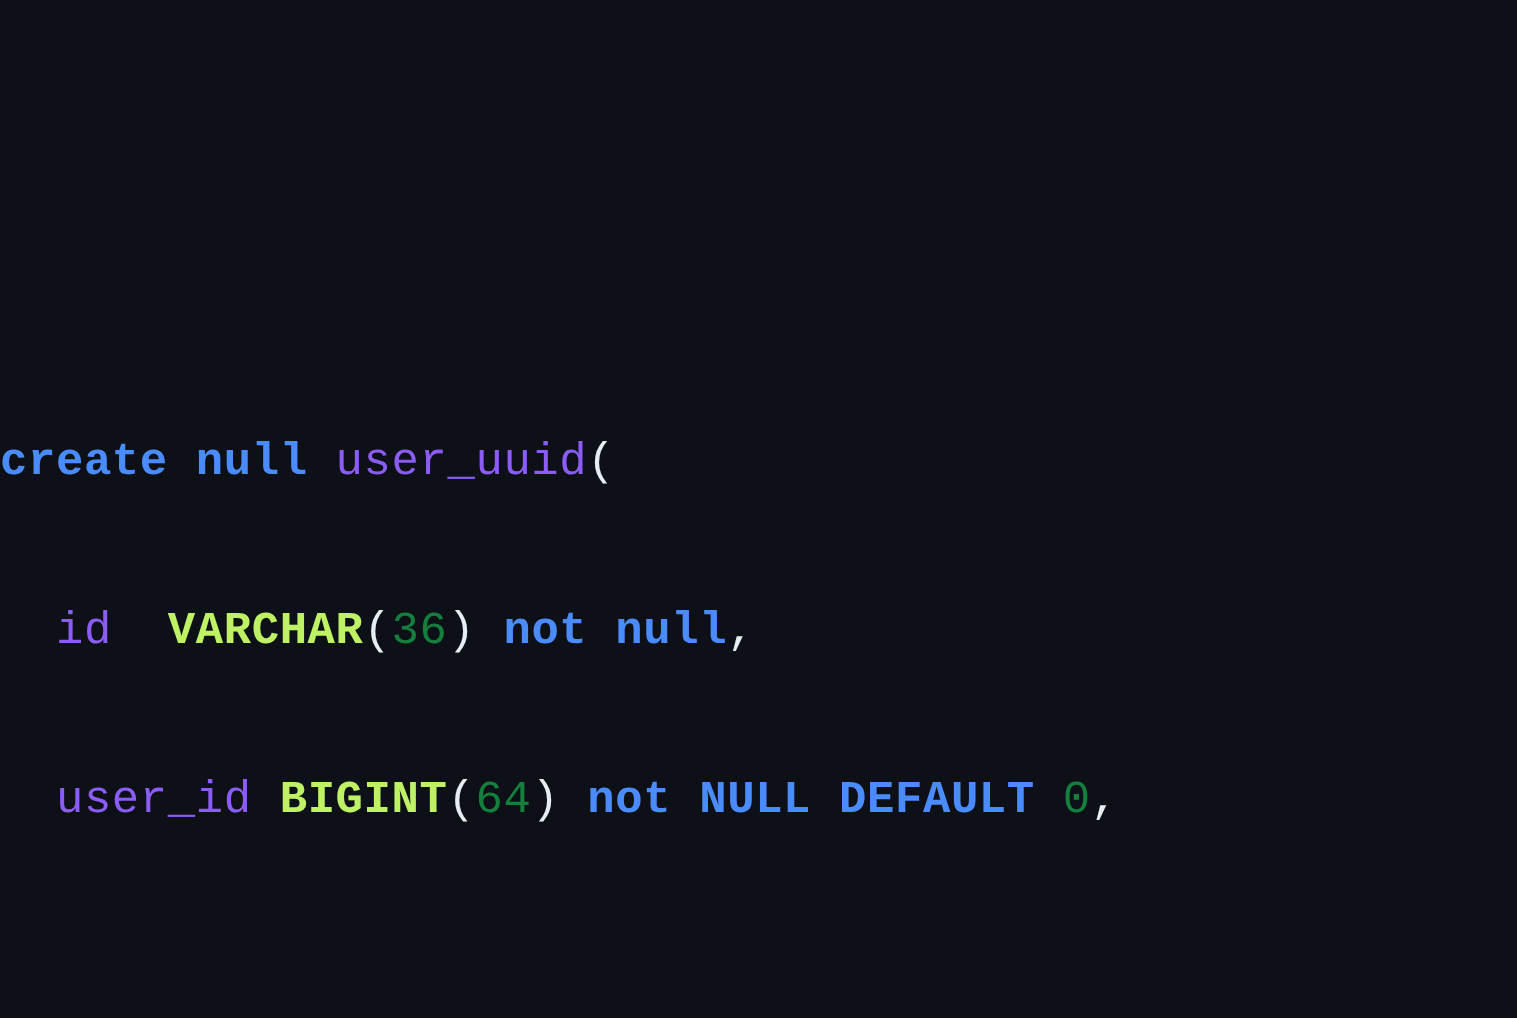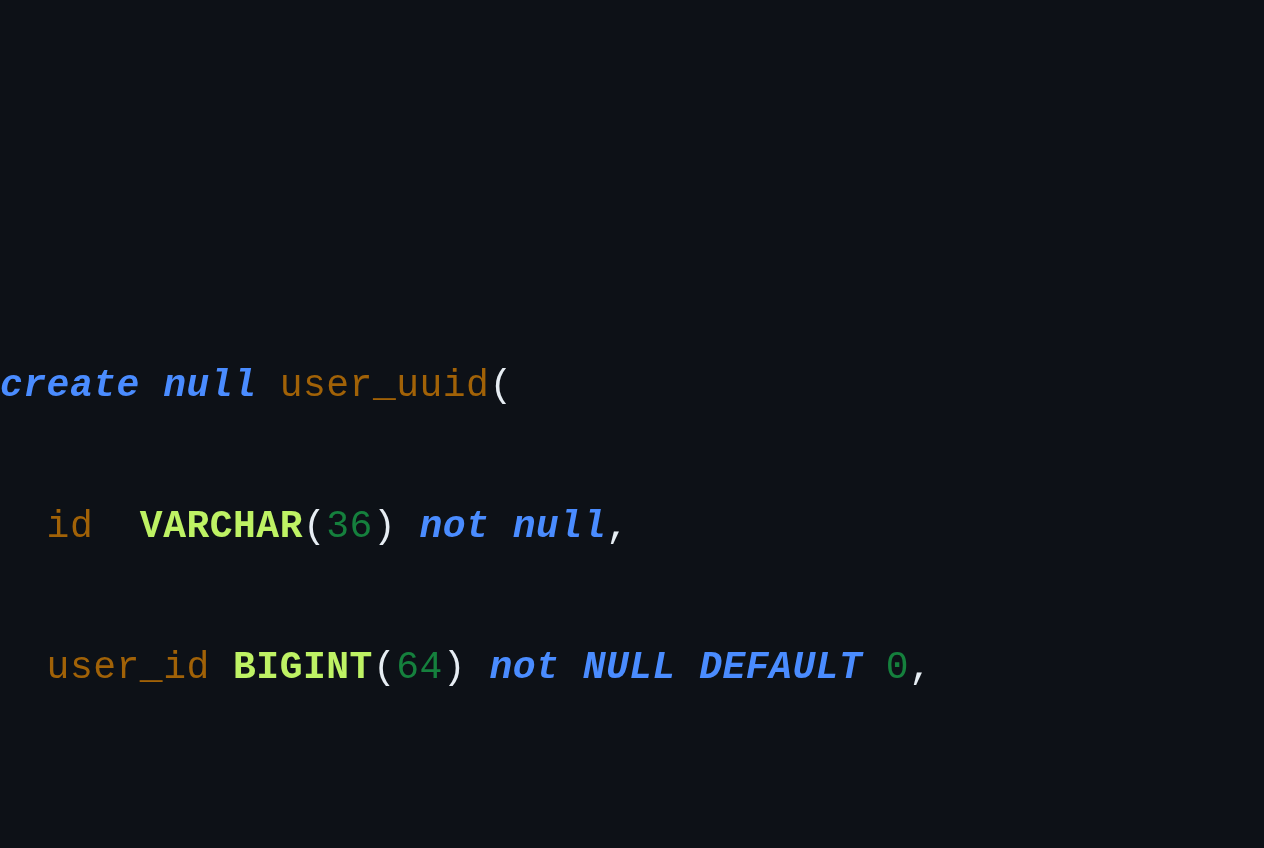--- a/index.html
+++ b/index.html
@@ -8,25 +8,25 @@
       color: #c9d1d9;
       font-family: 'SF Mono', 'Monaco', 'Menlo', 'Consolas', 'Courier New', monospace;
       font-size: 38px;
       line-height: 1.85;
       padding: 0;
       white-space: pre;
       letter-spacing: 0.5px;
       font-weight: 500;
     }
     .code-block { padding: 0 0 0 0; }
-    .kw { color: #4a8cff; font-weight: 600; font-style: italic; }
+    .kw { color: #4a8cff; font-weight: 600; }
     .type { color: #bef264; font-weight: 600; }
     .num { color: #15803d; }
     .str { color: #d05c5c; }
-    .plain { color: #a16207; text-align: right; }
+    .plain { color: #8b5cf6; text-align: right; }
     .punct { color: #e6edf3; }
   </style>
 </head>
 <body>
 
 
 
 <div class="code-block">
 <div><span class="kw">create</span> <span class="kw">null</span> <span class="plain">user_uuid</span><span class="punct">(</span></div>
 <div>  <span class="plain">id</span><span class="plain">  </span><span class="type">VARCHAR</span><span class="punct">(</span><span class="num">36</span><span class="punct">)</span> <span class="kw">not</span> <span class="kw">null</span><span class="punct">,</span></div>

